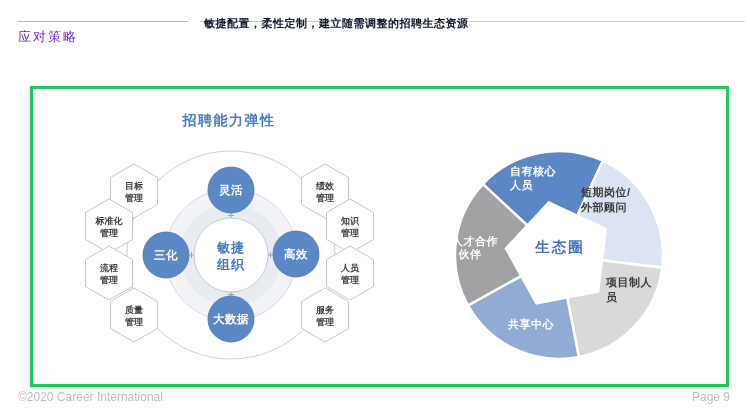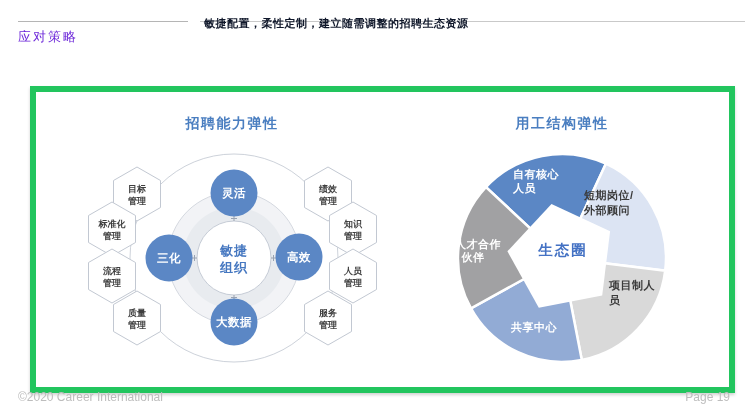--- a/index.html
+++ b/index.html
@@ -10,21 +10,21 @@
   }
   .abs{position:absolute;}
   
   .kicker-line{top:21px;left:18px;width:170px;border-top:1px solid #b5b5b5;height:0;}
   .kicker{top:28px;left:18px;font-size:13px;color:#6d28d9;letter-spacing:2px;}
   .title-line{top:21px;left:200px;width:545px;border-top:1px solid #c9c9c9;height:0;}
   .main-title{top:16px;left:204px;font-size:11px;font-weight:bold;color:#0f172a;letter-spacing:0.5px;}
   
   .card{
     left:30px;top:86px;width:693px;height:295px;background:#fff;
-    border:6px solid #22c55e;box-shadow:0 2px 3px rgba(0,0,0,0.18);
+    border:3px solid #22c55e;box-shadow:0 2px 3px rgba(0,0,0,0.18);
   }
   .diagram-title{
     top:23px;width:220px;text-align:center;font-size:14px;font-weight:bold;
     color:#4a7ec0;letter-spacing:1.5px;
   }
   .dt-left{left:86px;}
   .dt-right{left:416px;}
   .diagram-svg{left:0;top:0;}
   
   .footer{top:390px;font-size:12px;color:#bdbdbd;}
@@ -42,21 +42,20 @@
 <body>
 
 <div class="abs kicker-line"></div>
 <div class="abs kicker">应对策略</div>
 <div class="abs title-line"></div>
 <div class="abs main-title">敏捷配置，柔性定制，建立随需调整的招聘生态资源</div>
 
 <div class="abs card">
 
   <div class="abs diagram-title dt-left">招聘能力弹性</div>
-  <div class="abs diagram-title dt-right">用工结构弹性</div>
 
   <svg class="abs diagram-svg" width="693" height="295" viewBox="0 0 693 295">
 
     <g>
       <circle cx="198" cy="166" r="104" fill="none" stroke="#cdd2da" stroke-width="1"></circle>
       <circle cx="198" cy="166" r="66" fill="#f2f3f6" stroke="#d5d9e0" stroke-width="1"></circle>
       <circle cx="198" cy="166" r="51" fill="#e8ebef" stroke="none"></circle>
       <circle cx="198" cy="166" r="37" fill="#ffffff" stroke="#c6ccd6" stroke-width="1"></circle>
 
       <g stroke="#9aa3b2" stroke-width="1">
@@ -148,13 +147,13 @@
 
       <text x="442" y="156" text-anchor="middle" class="seg-label-light">人才合作</text>
       <text x="437" y="169" text-anchor="middle" class="seg-label-light">伙伴</text>
 
       <text x="527" y="163" text-anchor="middle" class="eco-label">生态圈</text>
     </g>
   </svg>
 </div>
 
 <div class="abs footer footer-left">©2020 Career International</div>
-<div class="abs footer footer-right">Page 19</div>
+<div class="abs footer footer-right">Page 9</div>
 
 </body></html>

